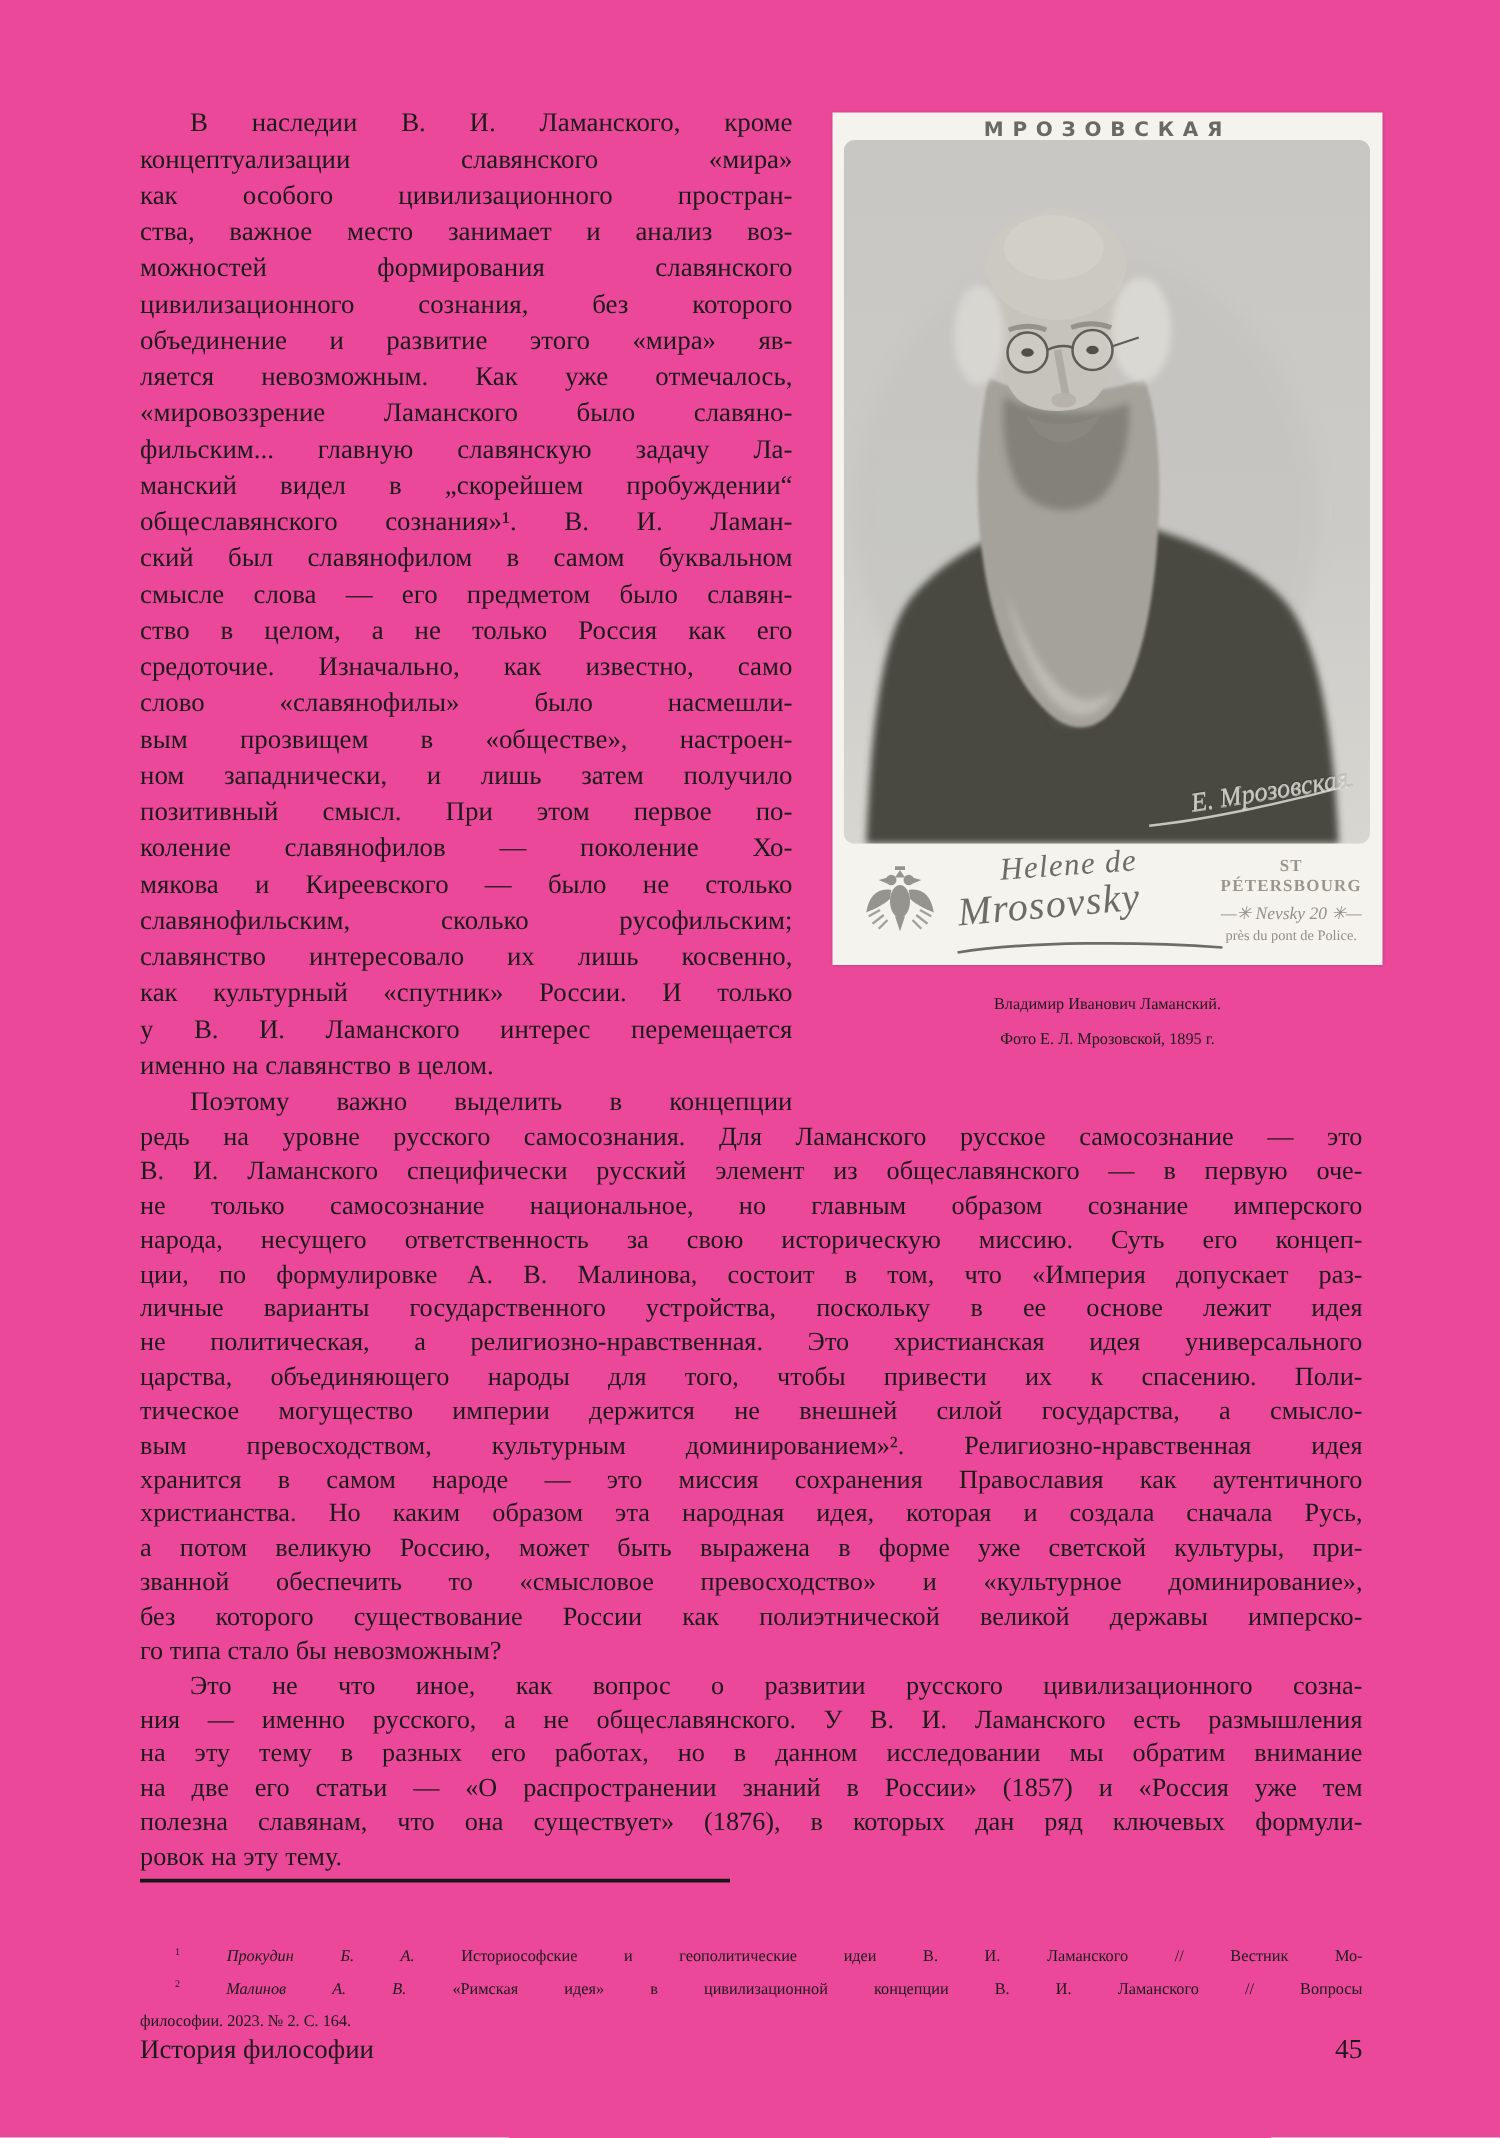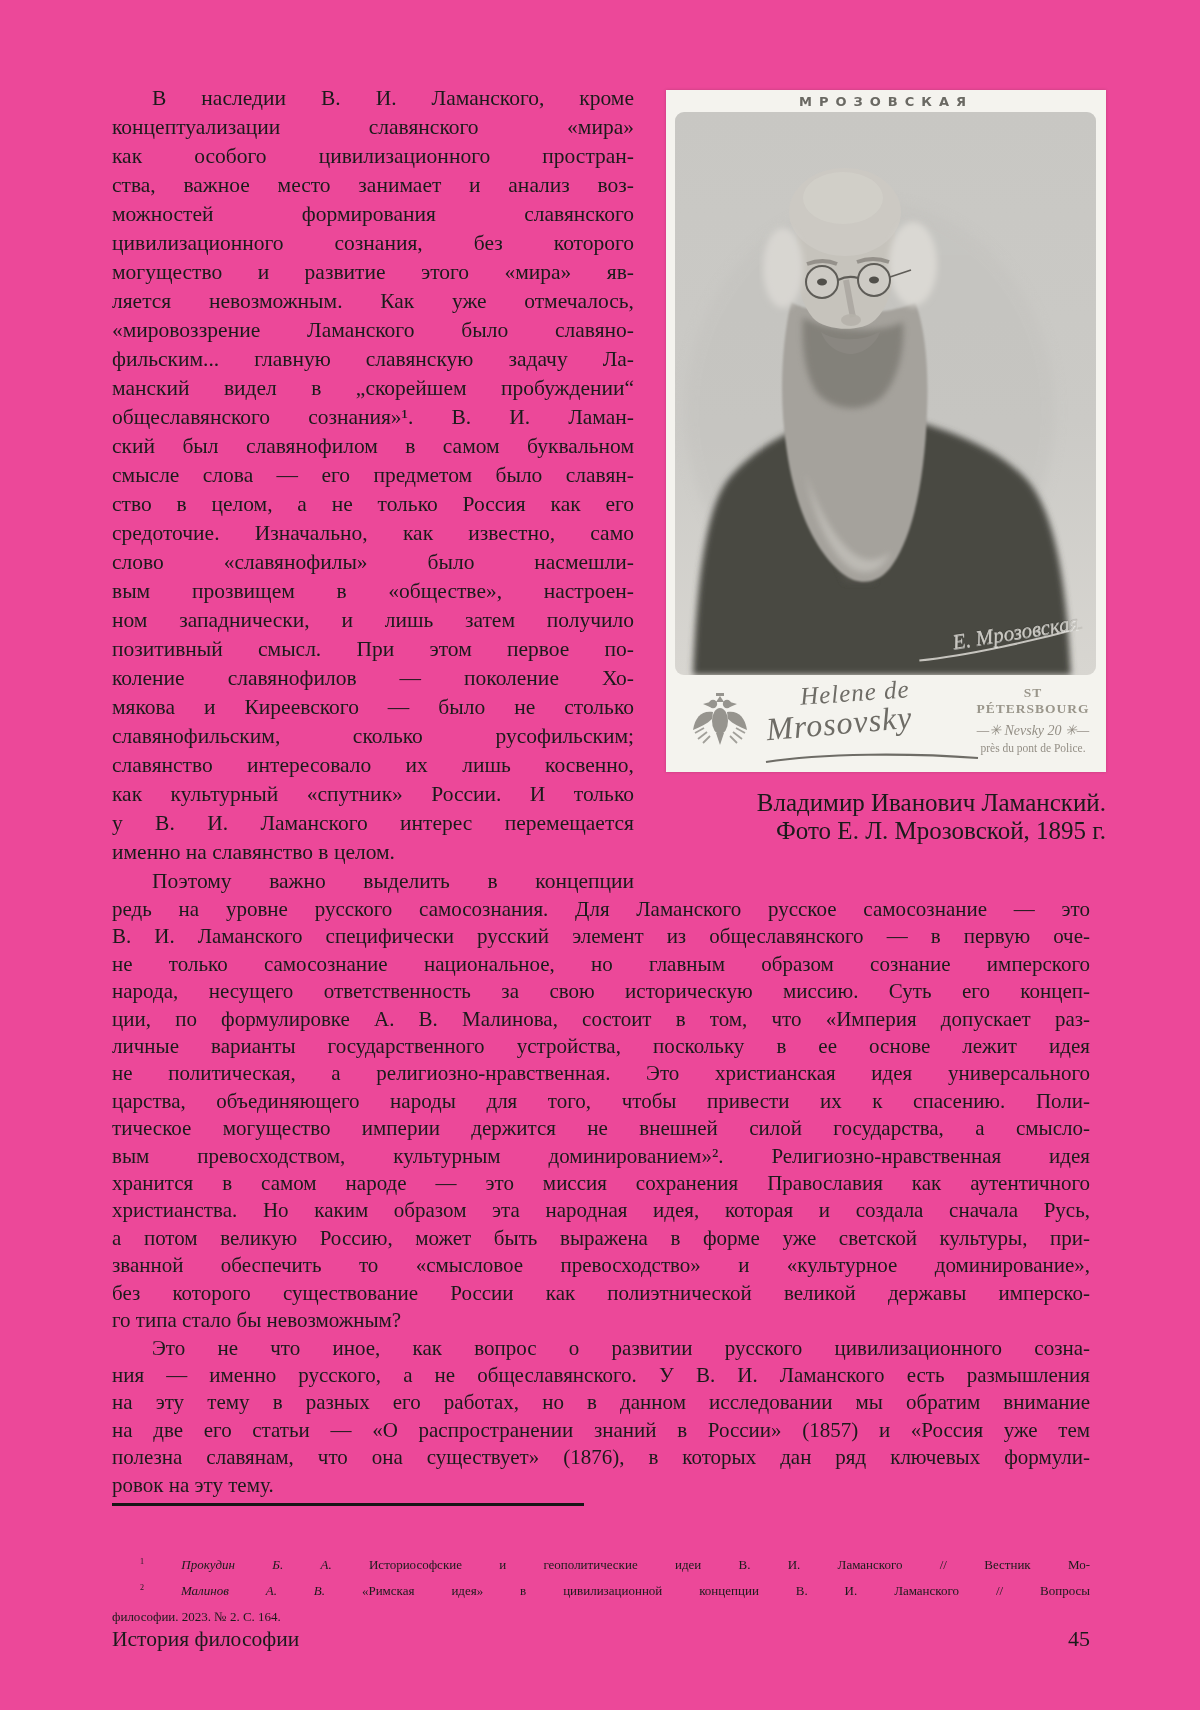--- a/index.html
+++ b/index.html
@@ -13,21 +13,21 @@
   .left-col{position:absolute;left:112px;top:84px;width:522px;font-size:21.5px;line-height:29px;}
   .left-col .para.indent > .jline:first-child{text-indent:40px;}
 
   .full-width{position:absolute;left:112px;top:896px;width:978px;font-size:21px;line-height:27.4px;}
   .full-width .para.indent > .jline:first-child{text-indent:40px;}
 
   
   .photo-card{position:absolute;left:666px;top:90px;width:440px;height:682px;background:#f4f3ee;
               box-shadow:0 0 3px rgba(0,0,0,0.18);}
   .studio-header{position:absolute;top:4px;left:0;right:0;text-align:center;
-                 font-family:"DejaVu Sans","Liberation Sans",sans-serif;font-size:13px;font-weight:bold;
+                 font-family:"DejaVu Sans","Liberation Sans",sans-serif;font-size:16px;font-weight:bold;
                  letter-spacing:7px;color:#6a6963;}
   .photo-area{position:absolute;left:9px;top:22px;width:421px;height:563px;border-radius:9px;overflow:hidden;
               box-shadow:inset 0 0 14px rgba(0,0,0,0.08);}
   .photo-area svg.portrait{display:block;}
   .signature{position:absolute;right:16px;bottom:30px;transform:rotate(-9deg);font-style:italic;
              font-size:21px;color:#c9c7c1;
              text-shadow:0 1px 0 rgba(255,255,255,0.55),0 -1px 0 rgba(0,0,0,0.12);}
   .sig-swash{position:absolute;right:10px;bottom:22px;transform:rotate(-8deg);}
 
   .mount{position:absolute;left:0;top:585px;width:440px;height:97px;}
@@ -35,22 +35,22 @@
   .script-line1{position:absolute;left:134px;top:4px;font-style:italic;font-size:25px;color:#6e6c66;
                 transform:rotate(-4deg);letter-spacing:1px;}
   .script-line2{position:absolute;left:100px;top:30px;font-style:italic;font-size:32px;color:#6e6c66;
                 transform:rotate(-5deg);letter-spacing:1px;}
   .flourish{position:absolute;left:96px;top:76px;}
   .mount-right{position:absolute;left:300px;top:10px;width:134px;text-align:center;color:#948f86;}
   .m-city{font-size:13.5px;font-weight:bold;letter-spacing:1px;color:#9a968b;}
   .m-addr{font-size:14px;font-style:italic;margin-top:5px;}
   .m-addr2{font-size:11.5px;margin-top:3px;}
 
-  .caption{position:absolute;left:666px;top:789px;width:440px;text-align:right;
-           font-size:25px;line-height:28px;}
+  .caption{position:absolute;left:666px;top:789px;width:440px;text-align:center;
+           font-size:13px;line-height:28px;}
 
   .fn-rule{position:absolute;left:112px;top:1503px;width:472px;height:3px;background:#161616;}
   .footnotes{position:absolute;left:112px;top:1512px;width:978px;font-size:13px;line-height:26px;margin-top:40px;}
   .fn-line1{text-align:justify;text-align-last:justify;text-indent:28px;}
   .fn-line2{text-align:left;}
   .fn sup{font-size:0.62em;line-height:0;}
   .fn i{font-style:italic;}
 
   .footer{position:absolute;left:112px;top:1626px;width:978px;display:flex;
           justify-content:space-between;align-items:baseline;}
@@ -63,21 +63,21 @@
 <div class="page">
 
   <div class="left-col">
     <div class="para indent">
         <div class="jline">В наследии В. И. Ламанского, кроме</div>
         <div class="jline">концептуализации славянского «мира»</div>
         <div class="jline">как особого цивилизационного простран-</div>
         <div class="jline">ства, важное место занимает и анализ воз-</div>
         <div class="jline">можностей формирования славянского</div>
         <div class="jline">цивилизационного сознания, без которого</div>
-        <div class="jline">могущество и развитие этого «мира» яв-</div>
+        <div class="jline">объединение и развитие этого «мира» яв-</div>
         <div class="jline">ляется невозможным. Как уже отмечалось,</div>
         <div class="jline">«мировоззрение Ламанского было славяно-</div>
         <div class="jline">фильским... главную славянскую задачу Ла-</div>
         <div class="jline">манский видел в „скорейшем пробуждении“</div>
         <div class="jline">общеславянского сознания»¹. В. И. Ламан-</div>
         <div class="jline">ский был славянофилом в самом буквальном</div>
         <div class="jline">смысле слова — его предметом было славян-</div>
         <div class="jline">ство в целом, а не только Россия как его</div>
         <div class="jline">средоточие. Изначально, как известно, само</div>
         <div class="jline">слово «славянофилы» было насмешли-</div>

